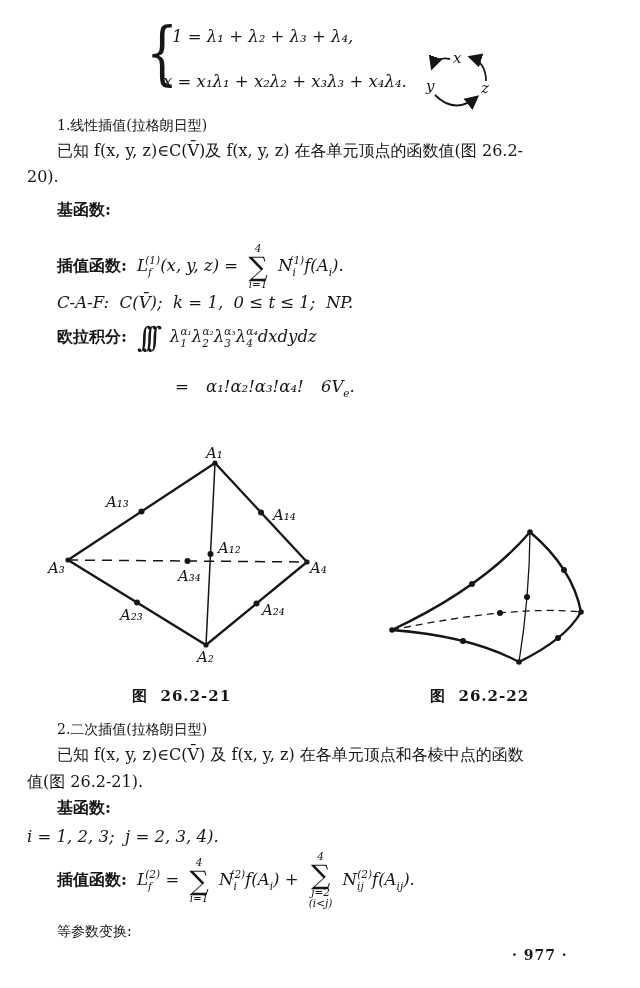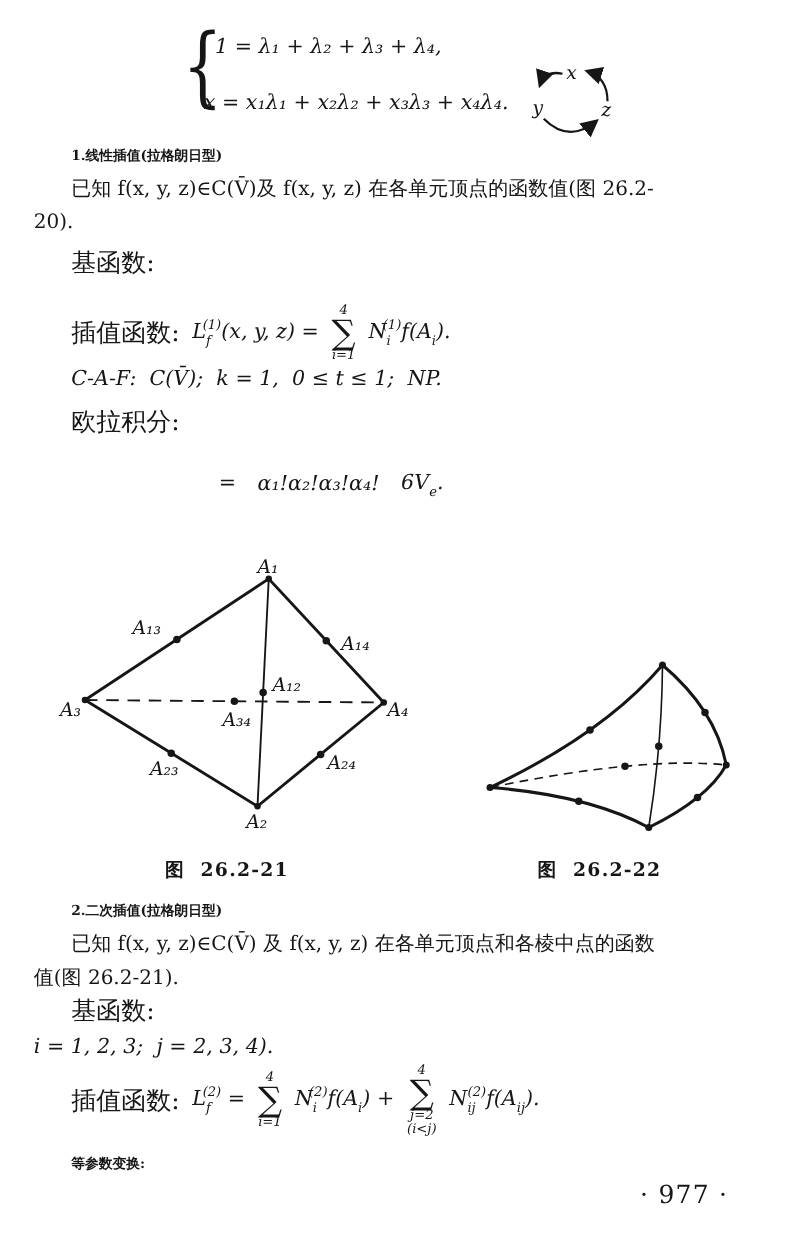--- a/index.html
+++ b/index.html
@@ -1,25 +1,25 @@
 <!DOCTYPE html>
 <html><head>
 <meta charset="utf-8">
 <style>
   html,body{margin:0;padding:0}
   body{width:640px;height:988px;background:#ffffff;position:relative;overflow:hidden;
        font-family:"DejaVu Serif","DejaVu Sans",serif;color:#161616}
   .line{position:absolute;white-space:pre;font-size:16px;line-height:20px}
   .mline{position:absolute;white-space:pre;display:flex;align-items:center;font-size:16px}
   .math{font-style:italic;font-size:16.5px}
-  .cjk-label{font-weight:400;font-style:normal;font-size:20px;margin-right:10px;white-space:pre}
-  .heading{font-weight:700;font-size:11px}
+  .cjk-label{font-weight:700;font-style:normal;font-size:16px;margin-right:10px;white-space:pre}
+  .heading{font-weight:400;font-size:14px}
   .body-text{font-size:16px}
   .caption{font-weight:700;font-size:15px;letter-spacing:1px}
-  .pageno{font-weight:400;font-size:20px;letter-spacing:1px}
+  .pageno{font-weight:700;font-size:14px;letter-spacing:1px}
   .brace{position:absolute;left:146px;top:12px;font-size:70px;line-height:82px;
          transform:scaleX(.72);transform-origin:left top;font-weight:400}
   sub,sup{font-size:10.5px;font-style:italic;line-height:0}
   sub{vertical-align:-5px}
   sup{vertical-align:7px}
   sub + sup{margin-left:-0.62em}
   .msum{display:inline-flex;flex-direction:column;align-items:center;vertical-align:middle;
         margin:0 5px;line-height:1}
   .msum-sym{font-size:27px;line-height:25px;font-style:normal}
   .msum-lim{font-size:10.5px;line-height:11px;font-style:italic}
@@ -64,20 +64,21 @@
 
 <div class="mline" style="left:57px;top:243px;height:46px">
   <span class="cjk-label">插值函数:</span>
   <span class="math"><span>L</span><sub>f</sub><sup>(1)</sup><span>(x, y, z) = </span><span class="msum"><span class="msum-lim">4</span><span class="msum-sym">∑</span><span class="msum-lim">i=1</span></span><span> N</span><sub>i</sub><sup>(1)</sup><span>f(A</span><sub>i</sub><span>).</span></span>
 </div>
 
 <div class="line math" style="left:57px;top:293px">C-A-F:  C(V̄);  k = 1,  0 ≤ t ≤ 1;  NP.</div>
 
 <div class="mline" style="left:57px;top:320px;height:34px">
   <span class="cjk-label">欧拉积分:</span>
+  <span class="math"><span class="tint">∫∫∫</span><span>λ</span><sub>1</sub><sup>α₁</sup><span>λ</span><sub>2</sub><sup>α₂</sup><span>λ</span><sub>3</sub><sup>α₃</sup><span>λ</span><sub>4</sub><sup>α₄</sup><span>dxdydz</span></span>
 </div>
 
 <div class="mline" style="left:175px;top:362px;height:50px">
   <span class="math"><span>= </span><span class="mfrac"><span class="mfrac-num">α₁!α₂!α₃!α₄!</span></span><span> 6V</span><sub>e</sub><span>.</span></span>
 </div>
 
 <svg style="left:36px;top:445px" width="312" height="236" viewBox="0 0 312 236">
   <g stroke="#161616" fill="none">
     <path d="M32,115 L179,18 L271,117" stroke-width="2.3"></path>
     <path d="M32,115 L170,200 L271,117" stroke-width="2.3"></path>

